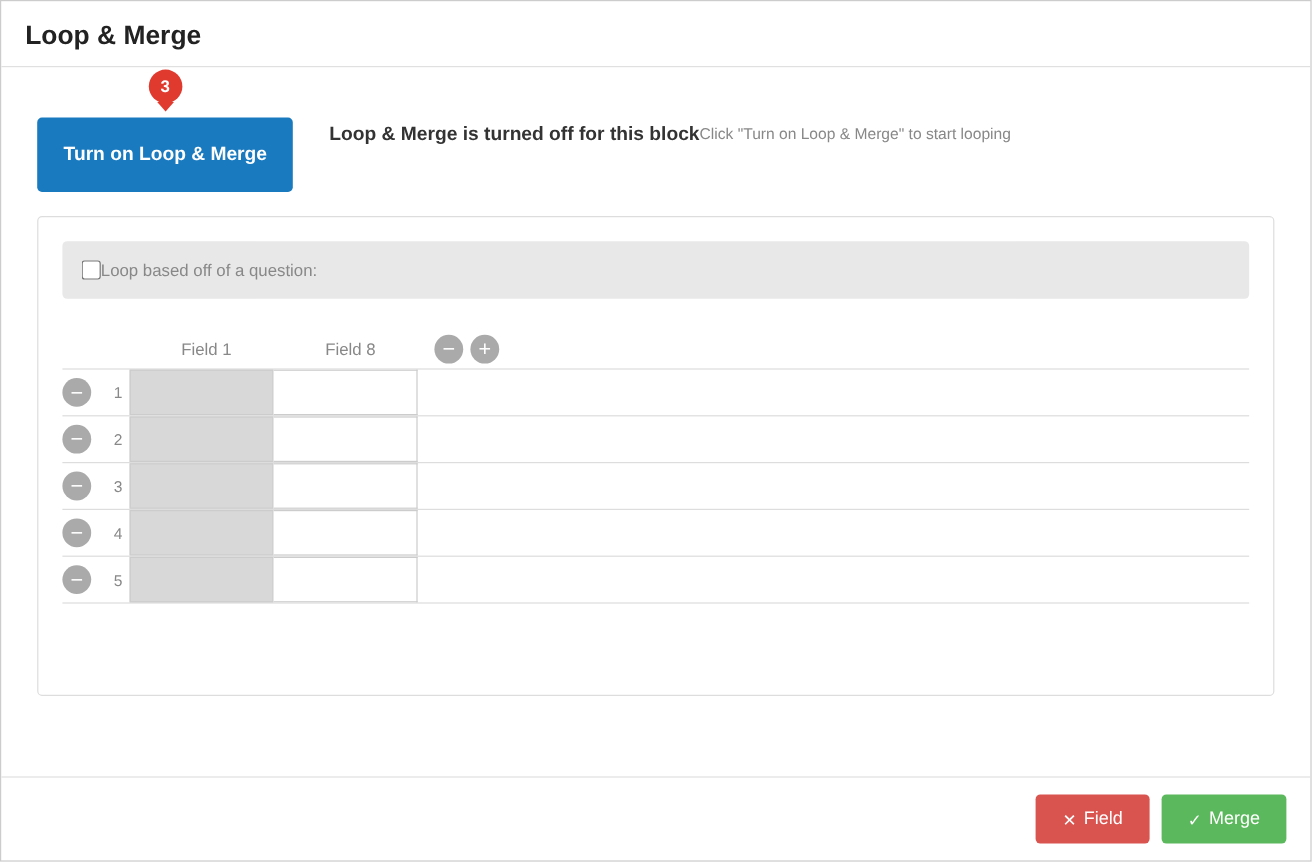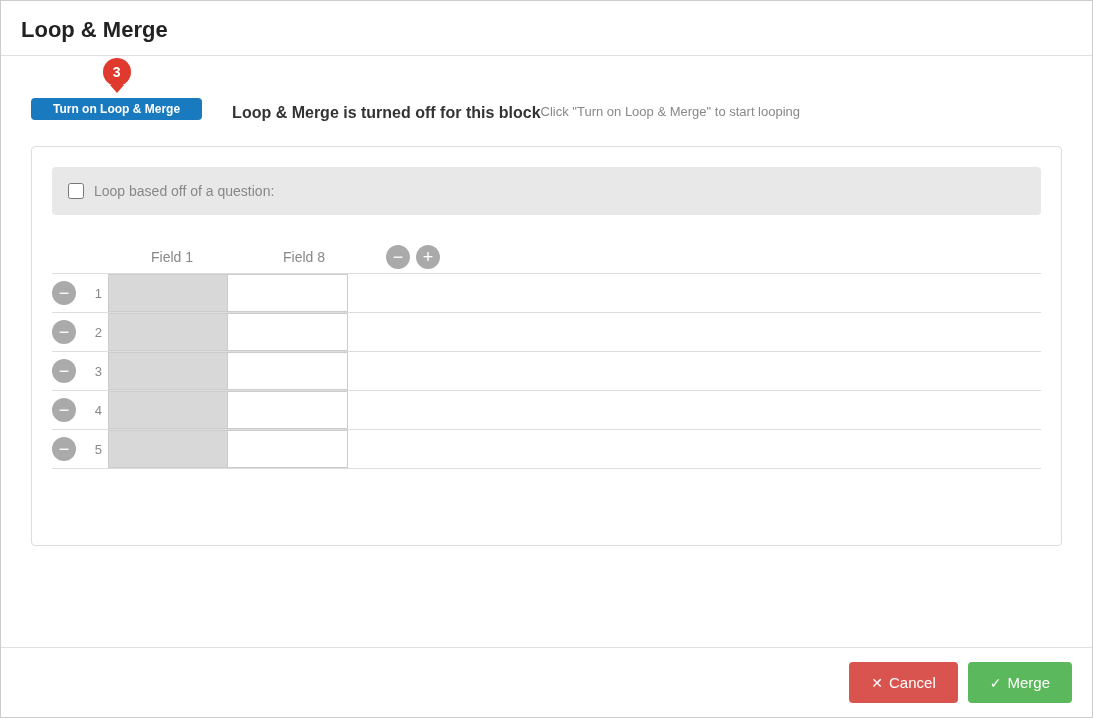--- a/index.html
+++ b/index.html
@@ -49,22 +49,22 @@
       display: flex;
       align-items: flex-start;
       gap: 30px;
       margin-bottom: 20px;
       position: relative;
     }
     .btn-turn-on {
       background: #1a7abf;
       color: #fff;
       border: none;
-      padding: 4px 22px;
-      font-size: 12px;
+      padding: 22px 22px;
+      font-size: 16px;
       font-weight: bold;
       border-radius: 4px;
       cursor: pointer;
       white-space: nowrap;
       position: relative;
     }
     .badge-pin {
       position: absolute;
       top: -18px;
       left: 50%;
@@ -121,41 +121,40 @@
       border-radius: 4px;
       padding: 20px;
       min-height: 400px;
     }
     .loop-question-row {
       background: #e8e8e8;
       padding: 16px;
       border-radius: 4px;
       display: flex;
       align-items: center;
-      gap: 10px;
       margin-bottom: 30px;
     }
     .loop-question-checkbox {
       width: 16px;
       height: 16px;
       accent-color: #1a7abf;
     }
     .loop-question-label {
       font-size: 14px;
       color: #888;
     }
     .table-section {
       margin-top: 10px;
     }
     .table-header-row {
       display: flex;
       align-items: center;
       margin-left: 60px;
       margin-bottom: 4px;
-      gap: 12px;
+      gap: 0;
     }
     .col-header {
       width: 120px;
       text-align: center;
       font-size: 14px;
       color: #888;
       font-weight: normal;
     }
     .col-actions {
       display: flex;
@@ -354,21 +353,21 @@
           </div>
 
         </div>
       </div>
     </div>
   </div>
 
   <div class="modal-footer">
     <button class="btn-cancel">
       <span class="btn-icon">✕</span>
-      <span>Cancel</span>
+      <span>Field</span>
     </button>
     <button class="btn-save">
       <span class="btn-icon">✓</span>
       <span>Merge</span>
     </button>
   </div>
 
 </div>
 
 </body></html>

